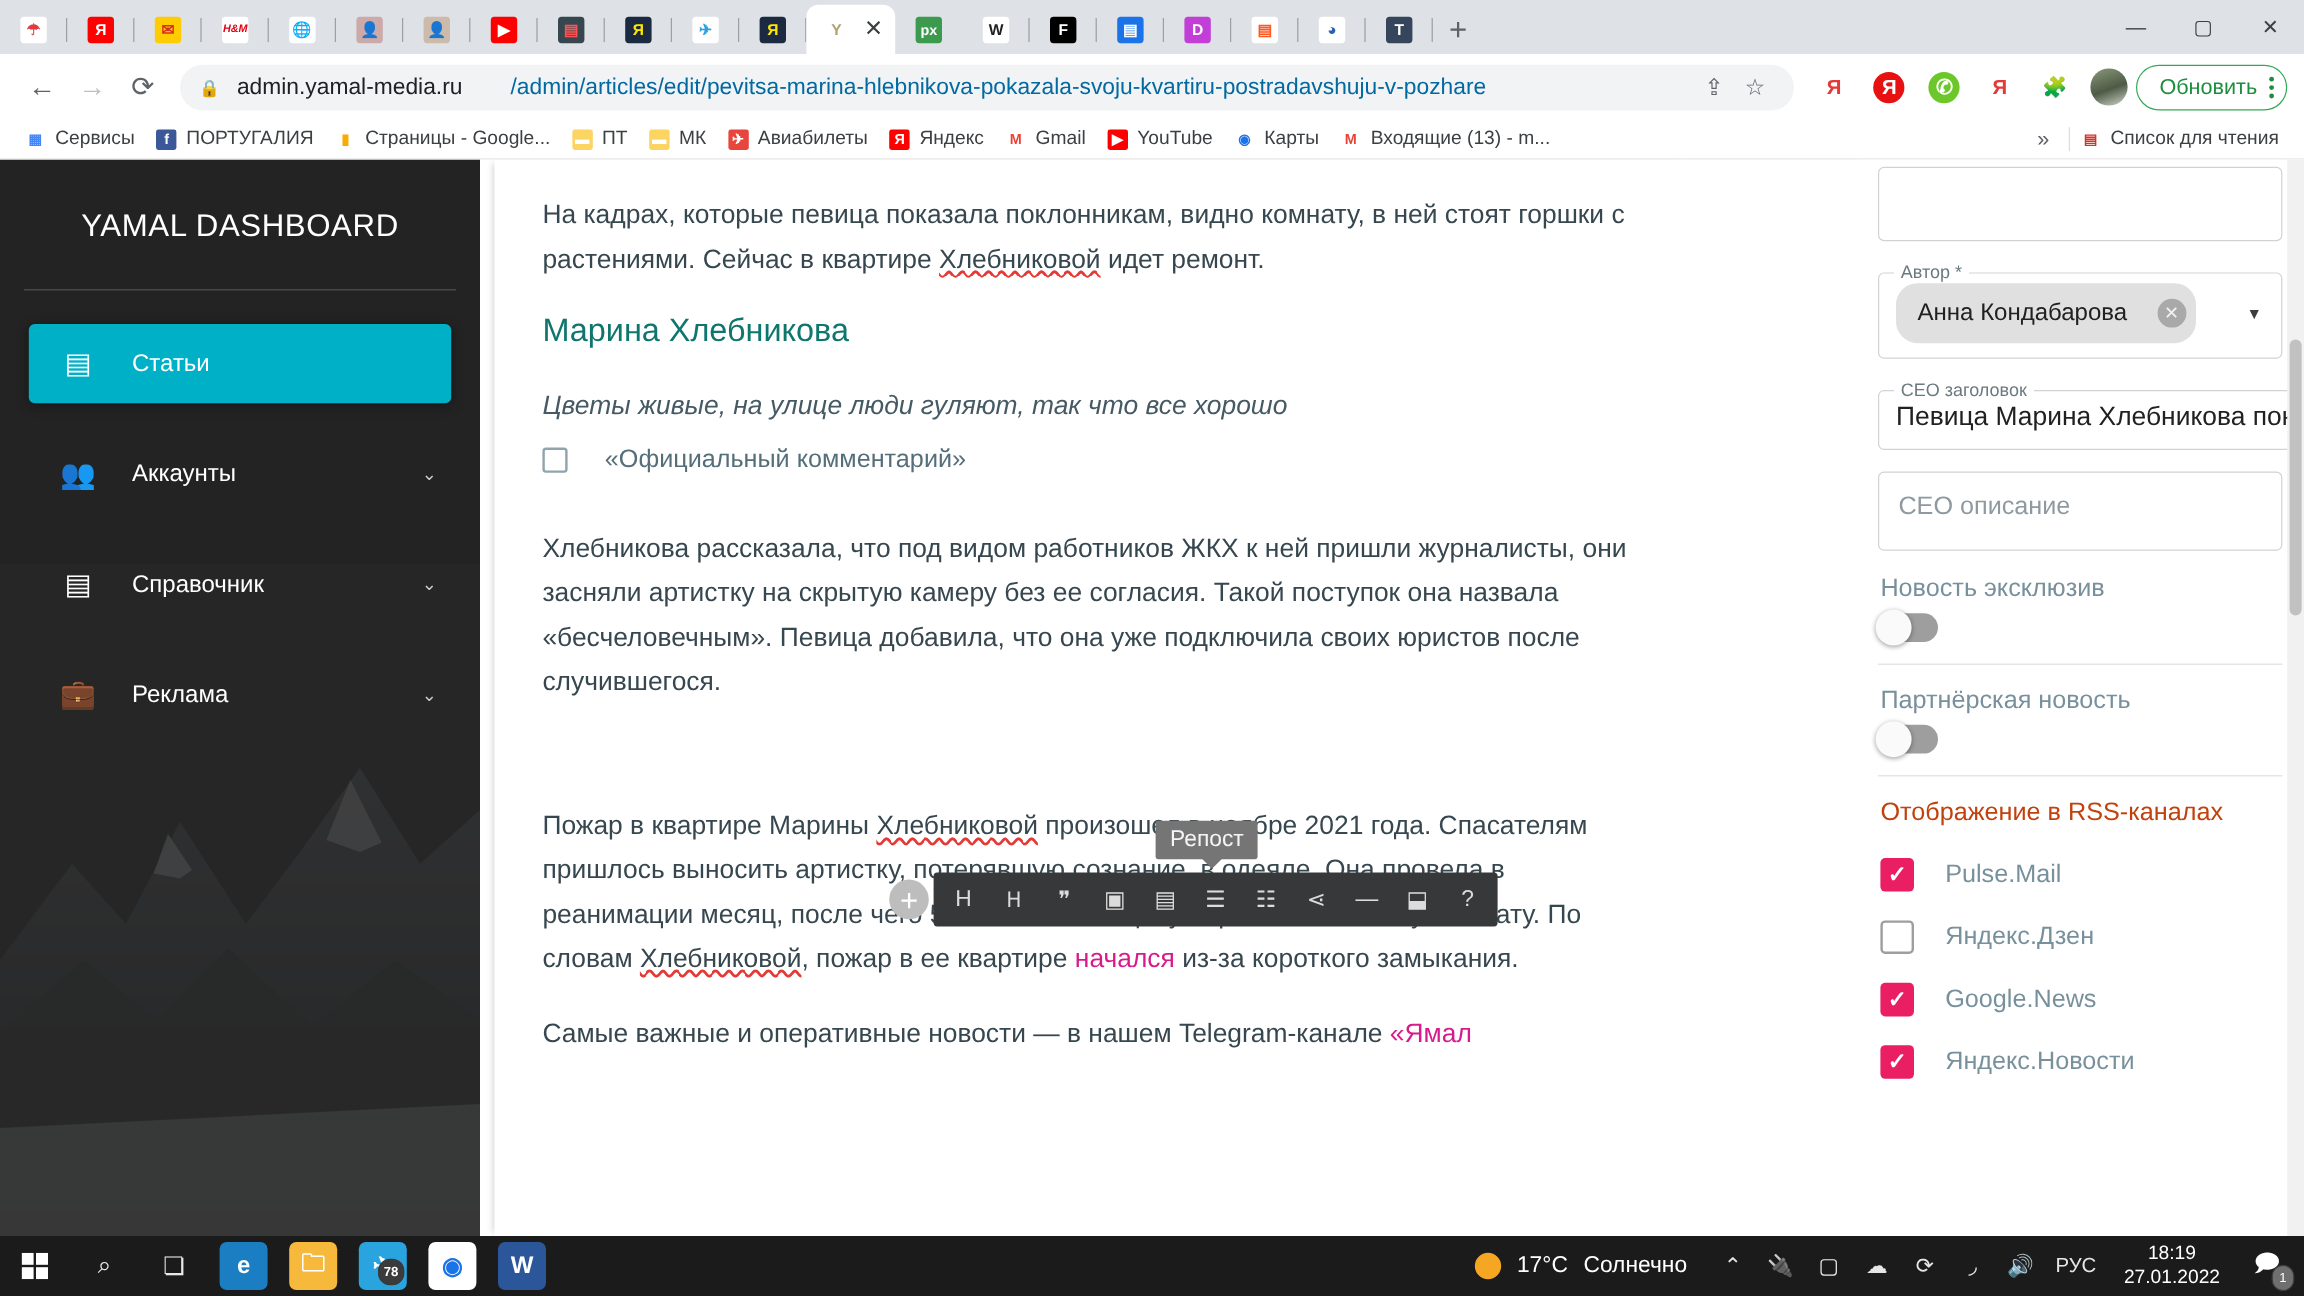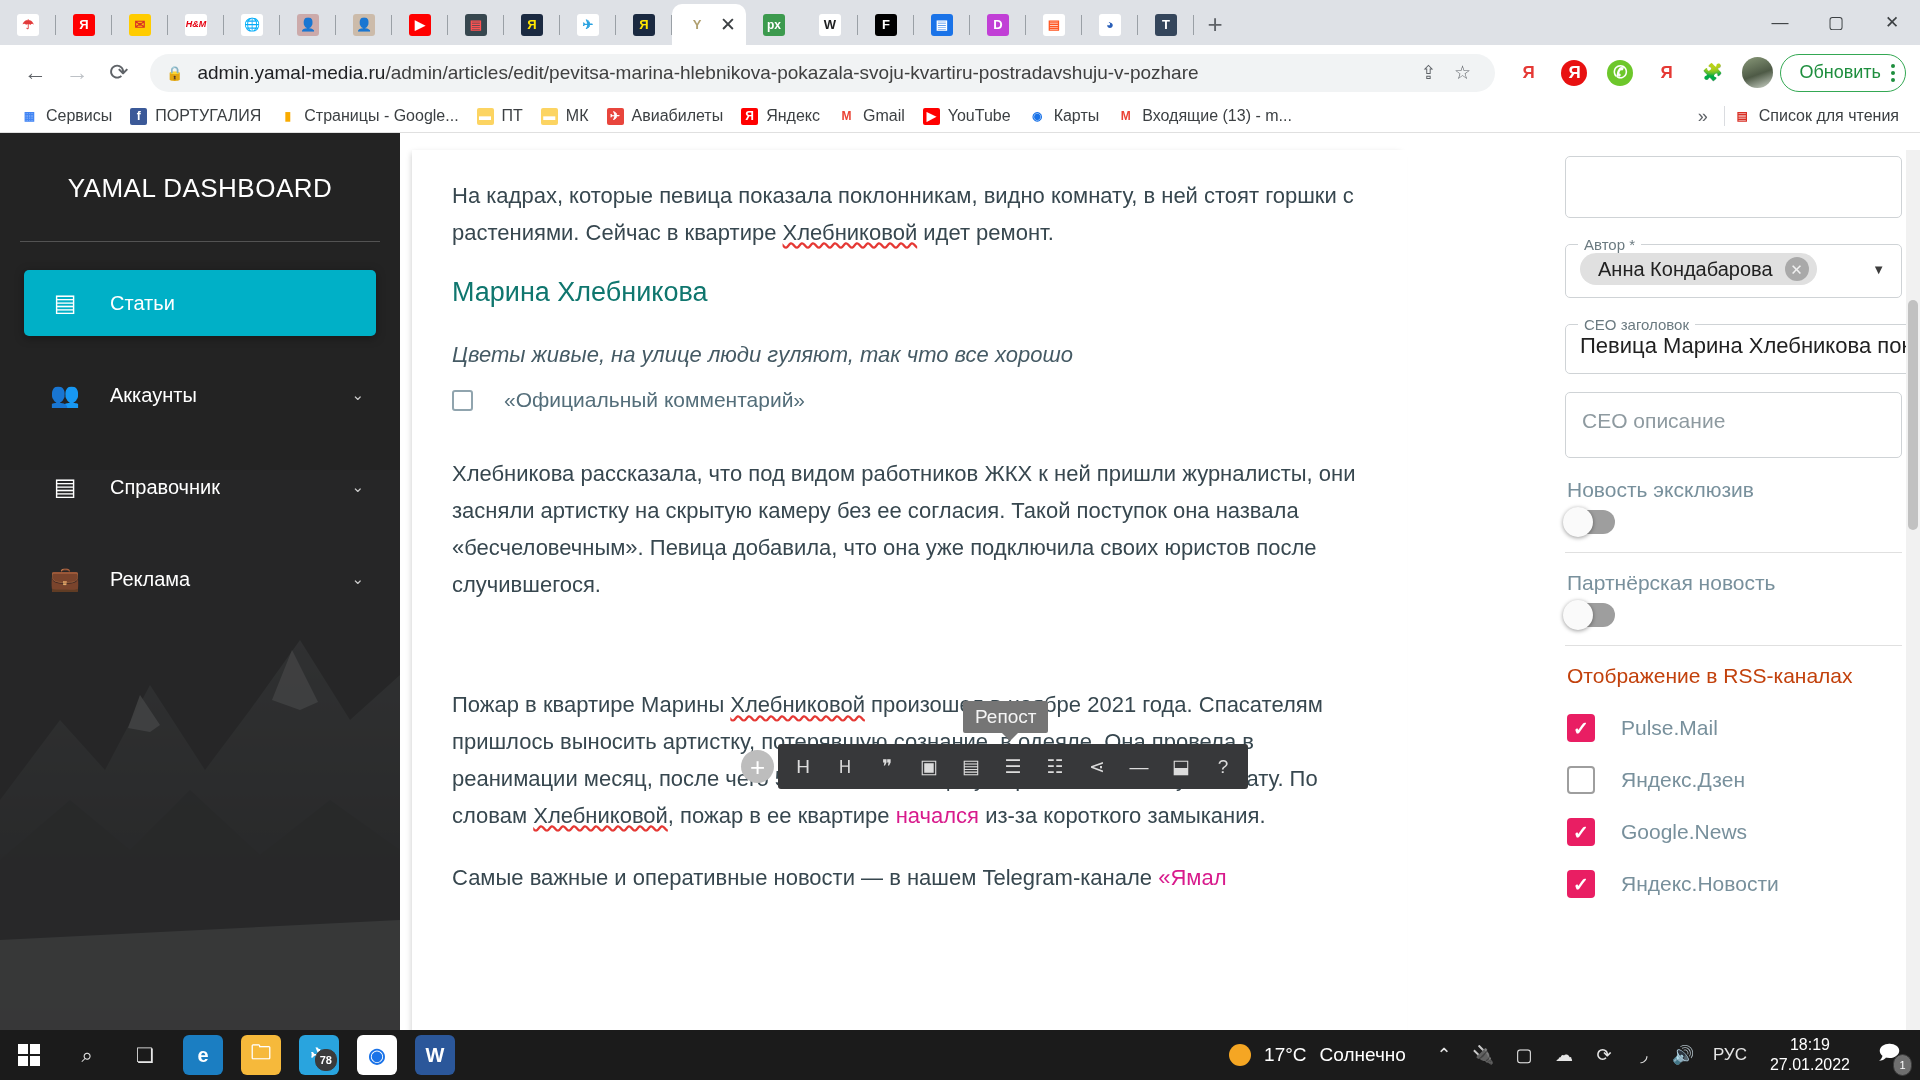--- a/index.html
+++ b/index.html
@@ -38,21 +38,21 @@
 
   
   #navbar { position:absolute; left:0; top:45px; width:1920px; height:55px; background:#ffffff;
             display:flex; align-items:center; padding:0 14px; }
   .navbtn { width:42px; height:42px; display:flex; align-items:center; justify-content:center;
             color:#5f6368; font-size:23px; flex:0 0 auto; }
   #omnibox { flex:1 1 auto; height:38px; background:#f1f3f4; border-radius:19px; display:flex;
              align-items:center; padding:0 16px; margin:0 10px; }
   #omnibox .lock { font-size:14px; color:#5f6368; margin-right:14px; }
   #url { font-size:19px; color:#202124; white-space:nowrap; overflow:hidden; }
-  #url .dim { color:#404040; }
+  #url .dim { color:#0369a1;padding-left:40px; }
   .ombtn { width:34px; display:flex; align-items:center; justify-content:center; color:#5f6368; font-size:19px; }
   .ext { width:46px; height:42px; display:flex; align-items:center; justify-content:center; flex:0 0 auto; }
   #profile { width:31px; height:31px; border-radius:50%; flex:0 0 auto; margin:0 7px;
              background:linear-gradient(160deg,#8a9a7a 0%,#4e5a46 55%,#cfd6cb 100%); }
   #update { height:38px; border:1px solid #34a853; border-radius:19px; color:#1e8e3e;
             font-size:18px; display:flex; align-items:center; padding:0 10px 0 18px; gap:10px; flex:0 0 auto; }
   #update .dots { display:flex; flex-direction:column; gap:3px; }
   #update .dots i { width:4px; height:4px; border-radius:50%; background:#1e8e3e; display:block; }
 
   
@@ -78,21 +78,21 @@
            padding:40px 0 0 0; font-weight:400; }
   #branddiv { position:relative; margin:37px 20px 0 20px; height:1px; background:rgba(255,255,255,.22); }
   .navitem { position:relative; display:flex; align-items:center; height:66px; margin:0 24px;
              border-radius:5px; color:#fff; font-size:20px; padding-left:26px; gap:30px; }
   .navitem.first { margin-top:28px; }
   .navitem.active { background:#00b0c7; box-shadow:0 2px 10px rgba(0,0,0,.35); }
   .navitem .ni { width:30px; height:30px; flex:0 0 auto; display:flex; align-items:center; justify-content:center; }
   .navitem .chev { margin-left:auto; margin-right:12px; color:#cfcfcf; font-size:15px; }
 
   
-  #content { position:absolute; left:400px; top:17px; width:1520px; height:897px; background:#fff; }
+  #content { position:absolute; left:400px; top:0; width:1520px; height:897px; background:#fff; }
   #editorcol { position:absolute; left:12px; top:0; width:995px; height:897px;
                background:#fff; box-shadow:-3px 0 6px -3px rgba(0,0,0,.22); padding:0 40px; }
   .para { font-size:22px; line-height:1.67; color:#37474f; margin:0 0 26px 0; }
   .para.first { padding-top:28px; }
   .sp { text-decoration:underline; text-decoration-color:#e53935;
         text-decoration-style:wavy; text-decoration-skip-ink:none; }
   .lnk { color:#d81b8c; }
   .qname { font-size:27px; font-weight:normal; color:#0f766e; margin:0 0 34px 0; }
   .qrole { font-size:20px; font-style:italic; color:#607d8b; margin:0 0 52px 0; }
   .qtext { font-size:22px; font-style:italic; color:#455a64; margin:0 0 20px 0; }
@@ -119,22 +119,22 @@
                   border-left:9px solid transparent; border-right:9px solid transparent;
                   border-top:9px solid #757575; }
 
   
   #rpanel { position:absolute; left:1147px; top:0; width:373px; height:897px; background:#fff;
             padding:0 18px; }
   .fld { position:relative; border:1px solid #cfd3d6; border-radius:5px; background:#fff; }
   .fld > legend { font-size:15px; color:#6b7a80; padding:0 6px; margin-left:12px; }
   .fld.tall { height:62px; }
   .tagwrap { display:flex; align-items:center; padding:0 10px 12px 14px; }
-  .chip { display:flex; align-items:center; gap:12px; background:#e0e0e0; border-radius:18px;
-          height:32px; padding:0 8px 0 18px; }
+  .chip { display:flex; align-items:center; gap:25px; background:#e0e0e0; border-radius:18px;
+          height:50px; padding:0 8px 0 18px; }
   .chip span { font-size:20px; color:#212121; }
   .chip .x { width:24px; height:24px; border-radius:50%; background:#a9a9a9; color:#f1f1f1;
              display:flex; align-items:center; justify-content:center; font-size:15px; line-height:1; }
   .caret { margin-left:auto; color:#3c3c3c; font-size:13px; padding-right:6px; }
   .fldval { font-size:22px; color:#212121; padding:0 14px 14px 14px; white-space:nowrap; overflow:hidden; }
   .boxfield { border:1px solid #cfd3d6; border-radius:5px; height:66px; padding:16px 16px;
               font-size:21px; color:#8e9aa0; }
   .toglabel { font-size:21px; color:#78909c; margin:0 0 8px 2px; }
   .toggle { width:50px; height:24px; border-radius:12px; background:#9e9e9e; position:relative; }
   .toggle .knob { position:absolute; left:-2px; top:-3px; width:30px; height:30px; border-radius:50%;

